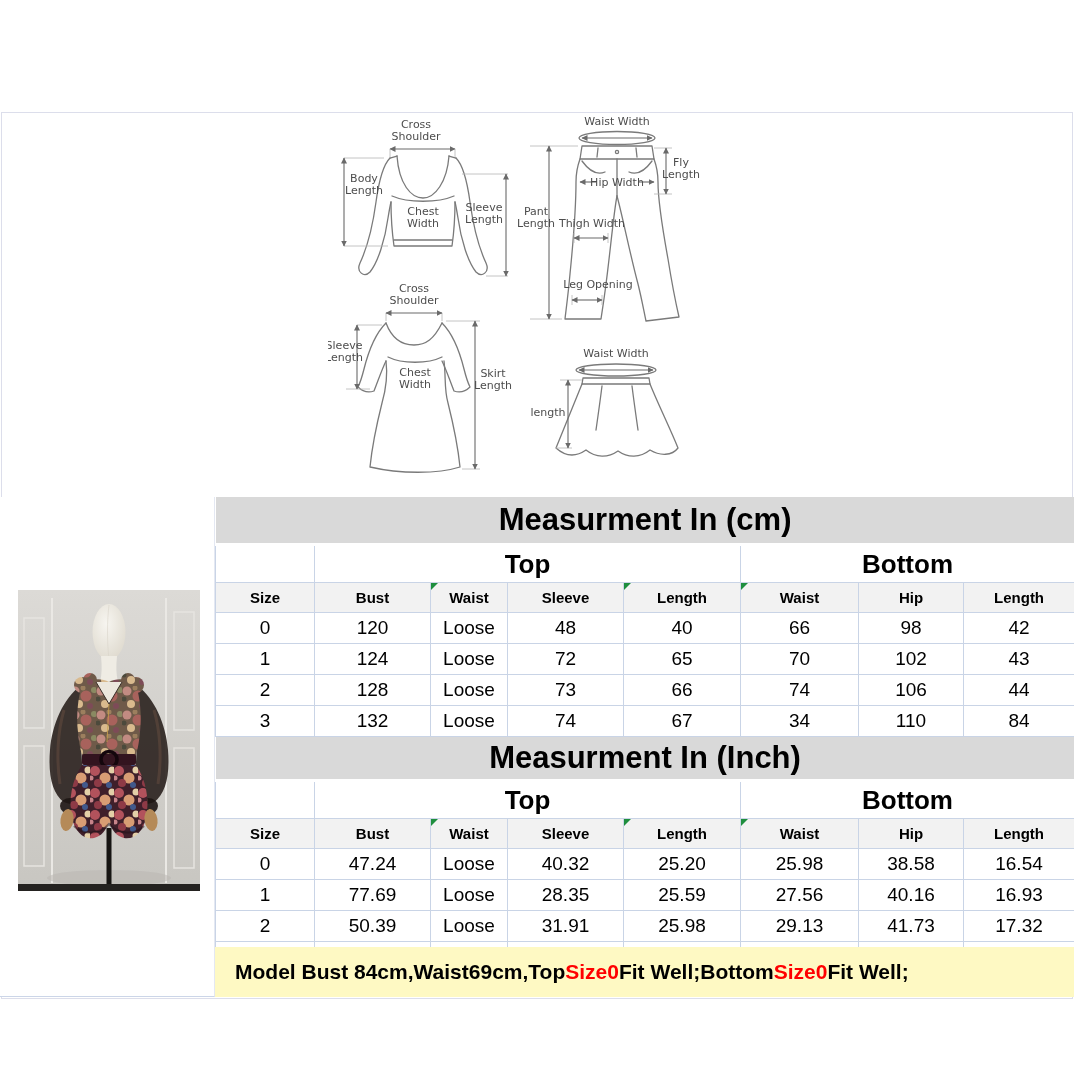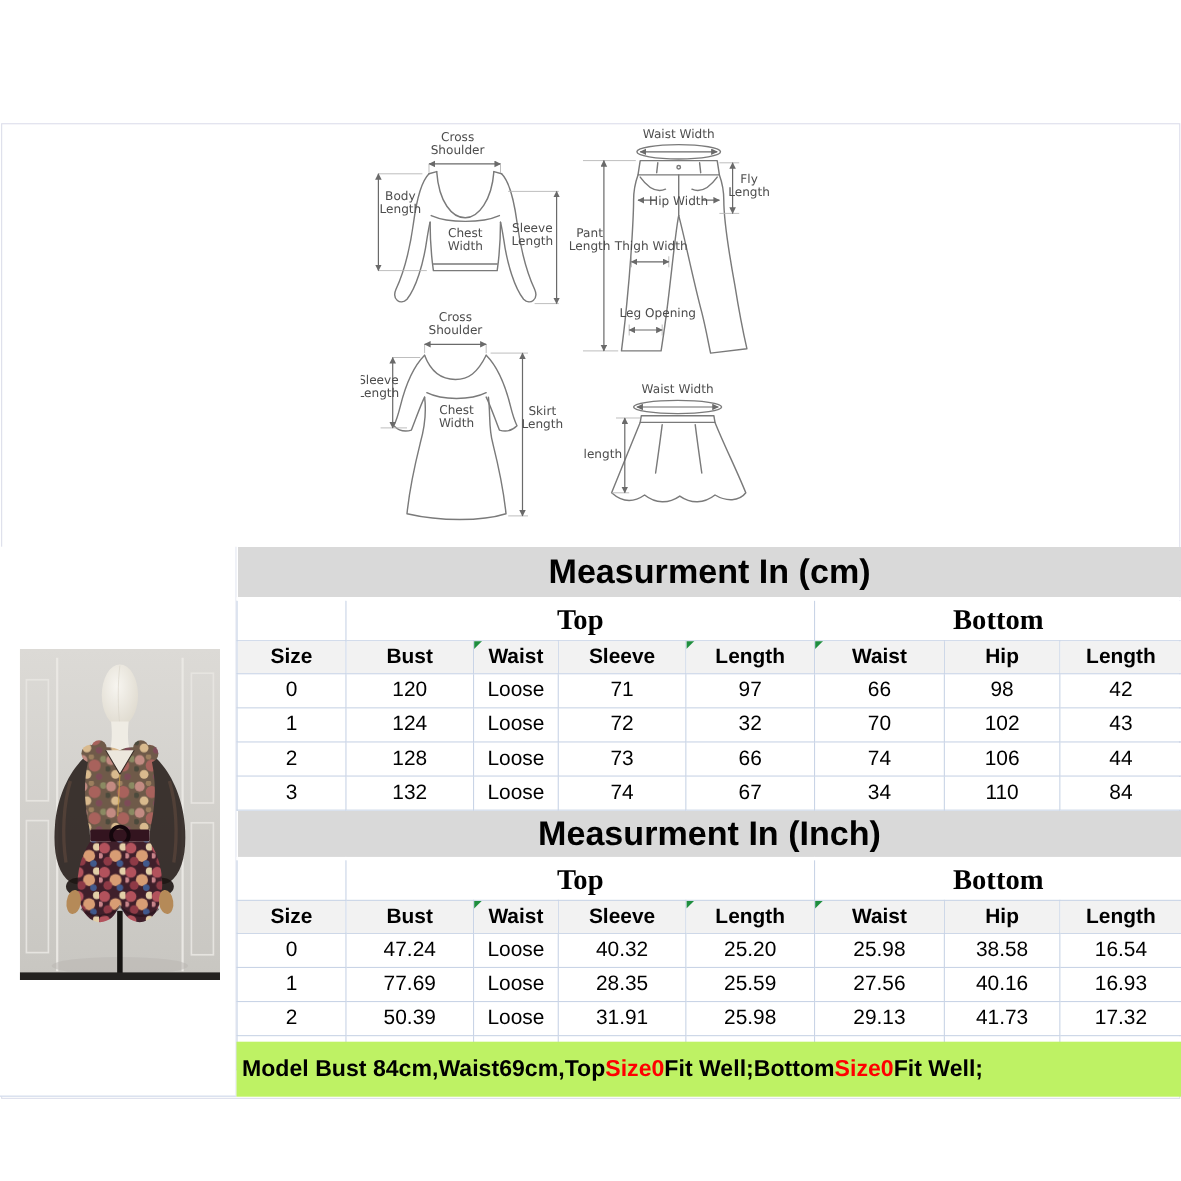--- a/index.html
+++ b/index.html
@@ -13,28 +13,28 @@
   .ar{stroke:#6a6a6a;stroke-width:1.1;fill:none;}
   .tick{stroke:#b5b5b5;stroke-width:0.8;fill:none;}
   .left-col{position:absolute;left:0;top:497px;width:215px;height:500px;background:#fff;
             border-right:1px solid #e4e8f2;border-bottom:1px solid #ccd6e8;box-sizing:border-box;}
   .photo{position:absolute;left:18px;top:93px;}
   .chart{position:absolute;left:215px;top:497px;width:859px;}
   table.sz{border-collapse:collapse;table-layout:fixed;width:859px;}
   table.sz td{text-align:center;color:#000;overflow:hidden;}
   .tr-title td{background:#d9d9d9;border:none;border-bottom:3px solid #fff;
                font-size:31px;font-weight:bold;height:44px;}
-  .tr-group td{border:1px solid #c9d4e6;background:#fff;font-size:26px;font-weight:bold;height:34px;font-family:Liberation Serif, serif;}
-  .tr-cols td{border:1px solid #c9d4e6;background:#f2f2f2;font-size:19px;font-weight:bold;
+  .tr-group td{border:1px solid #c9d4e6;background:#fff;font-size:26px;font-weight:bold;height:34px;}
+  .tr-cols td{border:1px solid #c9d4e6;background:#f2f2f2;font-size:15px;font-weight:bold;
               height:27px;position:relative;}
   .tr-data td{border:1px solid #c9d4e6;background:#fff;font-size:19px;height:28px;}
   .wedge{position:absolute;left:0;top:-1px;width:0;height:0;
          border-top:8px solid #1e8e3e;border-right:8px solid transparent;}
-  .note{position:absolute;left:215px;top:947px;width:859px;height:50px;background:#bef264;
-        display:flex;align-items:center;padding-left:5px;box-sizing:border-box;
+  .note{position:absolute;left:215px;top:947px;width:859px;height:50px;background:#fef9c3;
+        display:flex;align-items:center;padding-left:20px;box-sizing:border-box;
         font-size:21px;font-weight:bold;color:#000;}
   .note .red{color:#ff0000;}
 </style>
 </head>
 <body>
 
 <div class="frame"></div>
 
 <svg class="diagram" style="left:334px;top:116px;" width="200" height="178" viewBox="0 0 200 178">
   <defs>
@@ -251,32 +251,32 @@
       <td>Sleeve</td>
       <td><i class="wedge"></i><span>Length</span></td>
       <td><i class="wedge"></i><span>Waist</span></td>
       <td>Hip</td>
       <td>Length</td>
     </tr>
     <tr class="tr-data">
       <td>0</td>
       <td>120</td>
       <td>Loose</td>
-      <td>71</td>
-      <td>97</td>
+      <td>48</td>
+      <td>40</td>
       <td>66</td>
       <td>98</td>
       <td>42</td>
     </tr>
     <tr class="tr-data">
       <td>1</td>
       <td>124</td>
       <td>Loose</td>
       <td>72</td>
-      <td>32</td>
+      <td>65</td>
       <td>70</td>
       <td>102</td>
       <td>43</td>
     </tr>
     <tr class="tr-data">
       <td>2</td>
       <td>128</td>
       <td>Loose</td>
       <td>73</td>
       <td>66</td>

